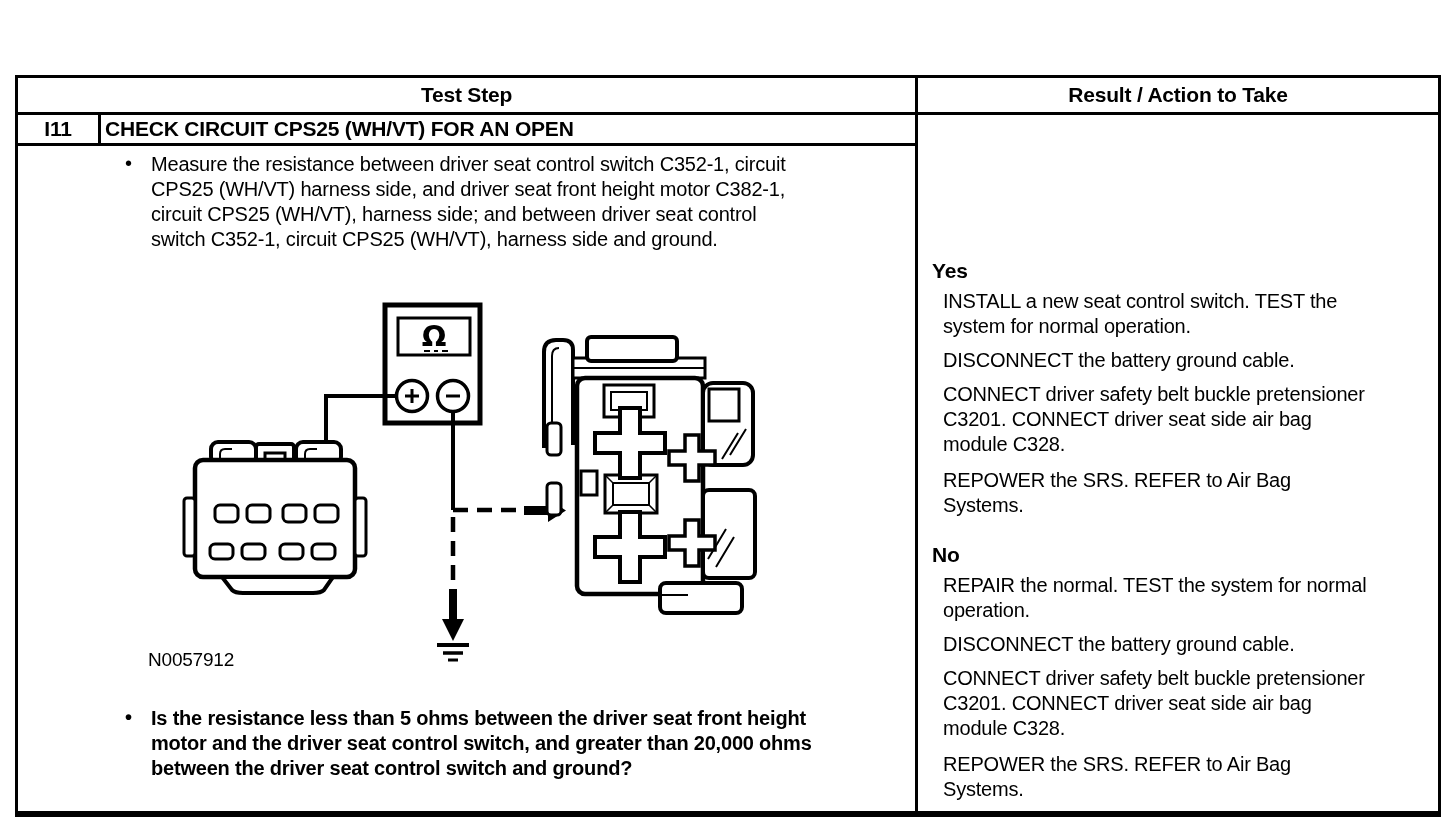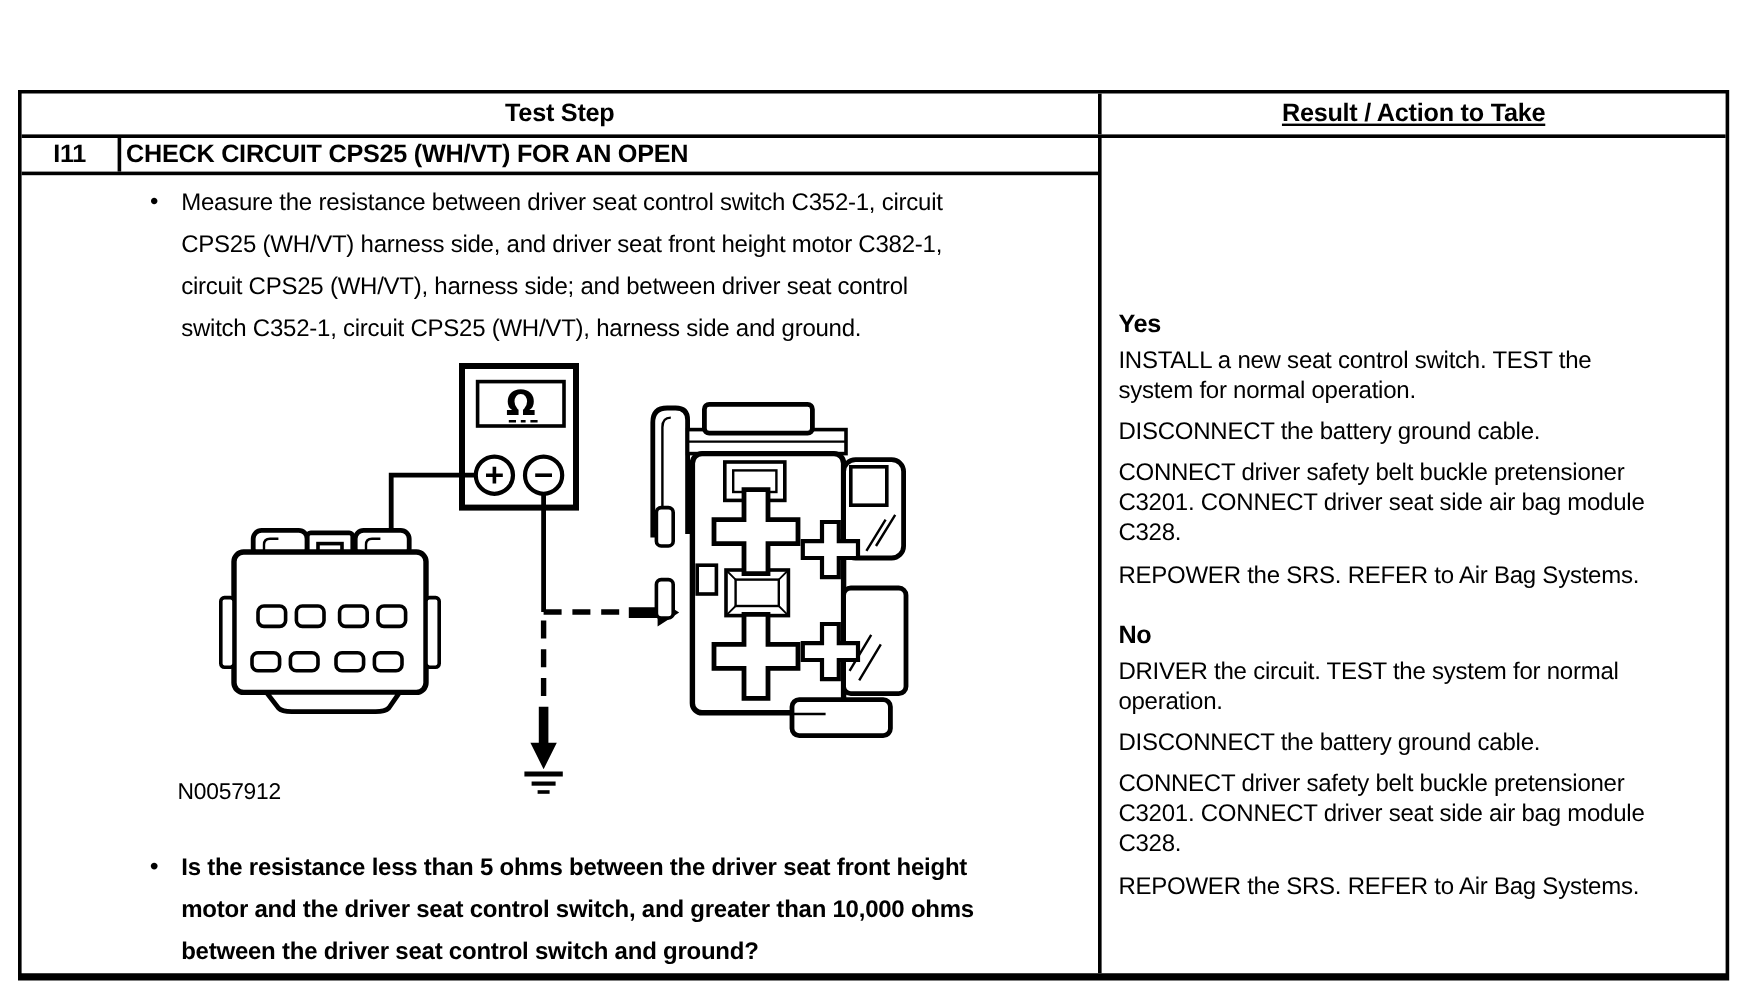--- a/index.html
+++ b/index.html
@@ -15,40 +15,40 @@
   .title-line { font-weight:bold; font-size:27px; line-height:31px; letter-spacing:-0.3px; }
 
   .doc-table {
     position:absolute; left:15px; top:75px; width:1426px; height:742px;
     border:3px solid #000; border-bottom-width:6px;
     display:flex; flex-direction:column; background:#fff;
   }
   .thead { flex:0 0 auto; height:37px; border-bottom:3px solid #000; display:flex; }
   .th { font-weight:bold; font-size:21px; display:flex; align-items:center; justify-content:center; letter-spacing:-0.2px; }
   .th-left { width:900px; border-right:3px solid #000; }
-  .th-right { flex:1;text-decoration:underline; }
+  .th-right { flex:1; }
 
   .tbody { flex:1 1 auto; display:flex; min-height:0; }
   .col-left { width:900px; border-right:3px solid #000; display:flex; flex-direction:column;justify-content:flex-end; }
   .step-header { flex:0 0 auto; height:31px; border-bottom:3px solid #000; display:flex; font-weight:bold; font-size:21px; letter-spacing:-0.2px; }
   .step-id { width:83px; border-right:3px solid #000; display:flex; align-items:center; justify-content:center; }
   .step-title { flex:1; display:flex; align-items:center; padding-left:4px; }
 
-  .step-content { position:relative; flex:1 1 auto; font-size:20px; line-height:35px; letter-spacing:-0.2px; }
+  .step-content { position:relative; flex:1 1 auto; font-size:20px; line-height:25px; letter-spacing:-0.2px; }
   .bullet { position:absolute; left:105px; width:690px; padding-left:28px; }
   .bullet::before { content:"\2022"; position:absolute; left:2px; top:-1px; }
   .bullet-instruction { top:6px; }
   .bullet-question { top:560px; font-weight:bold; }
   .bullet-question::before { font-weight:bold; }
 
   .figure { position:absolute; left:82px; top:149px; width:690px; height:400px; }
 
   .col-right { flex:1; padding:144px 64px 0 14px; font-size:20px; line-height:25px; letter-spacing:-0.2px; }
   .answer { font-weight:bold; font-size:21px; line-height:24px; }
-  .action { margin-top:9px; }
+  .action { margin-top:9px;margin-left:11px; }
   .action.first { margin-top:6px; }
   .action.last { margin-top:11px; }
   .result-no { margin-top:25px; }
 
   .fig-label { font-size:19px; }
 </style>
 </head>
 <body>
 
 <div class="page">
@@ -160,35 +160,35 @@
                 <g stroke-width="3.5">
                   <path d="M585,140 h14 v16 h16 v14 h-16 v16 h-14 v-16 h-16 v-14 h16 z"></path>
                   <path d="M585,225 h14 v16 h16 v14 h-16 v16 h-14 v-16 h-16 v-14 h16 z"></path>
                 </g>
               </g>
 
               <text x="48" y="371" class="fig-label" font-size="19" font-family="Liberation Sans, sans-serif">N0057912</text>
             </svg>
           </div>
 
-          <div class="bullet bullet-question">Is the resistance less than 5 ohms between the driver seat front height motor and the driver seat control switch, and greater than 10,000 ohms between the driver seat control switch and ground?</div>
+          <div class="bullet bullet-question">Is the resistance less than 5 ohms between the driver seat front height motor and the driver seat control switch, and greater than 20,000 ohms between the driver seat control switch and ground?</div>
         </div>
       </div>
 
       <div class="col-right">
         <div class="result-yes">
           <div class="answer">Yes</div>
           <div class="action first">INSTALL a new seat control switch. TEST the system for normal operation.</div>
           <div class="action">DISCONNECT the battery ground cable.</div>
           <div class="action">CONNECT driver safety belt buckle pretensioner C3201. CONNECT driver seat side air bag module C328.</div>
           <div class="action last">REPOWER the SRS. REFER to Air Bag Systems.</div>
         </div>
         <div class="result-no">
           <div class="answer">No</div>
-          <div class="action first">DRIVER the circuit. TEST the system for normal operation.</div>
+          <div class="action first">REPAIR the normal. TEST the system for normal operation.</div>
           <div class="action">DISCONNECT the battery ground cable.</div>
           <div class="action">CONNECT driver safety belt buckle pretensioner C3201. CONNECT driver seat side air bag module C328.</div>
           <div class="action last">REPOWER the SRS. REFER to Air Bag Systems.</div>
         </div>
       </div>
 
     </div>
   </div>
 </div>
 

